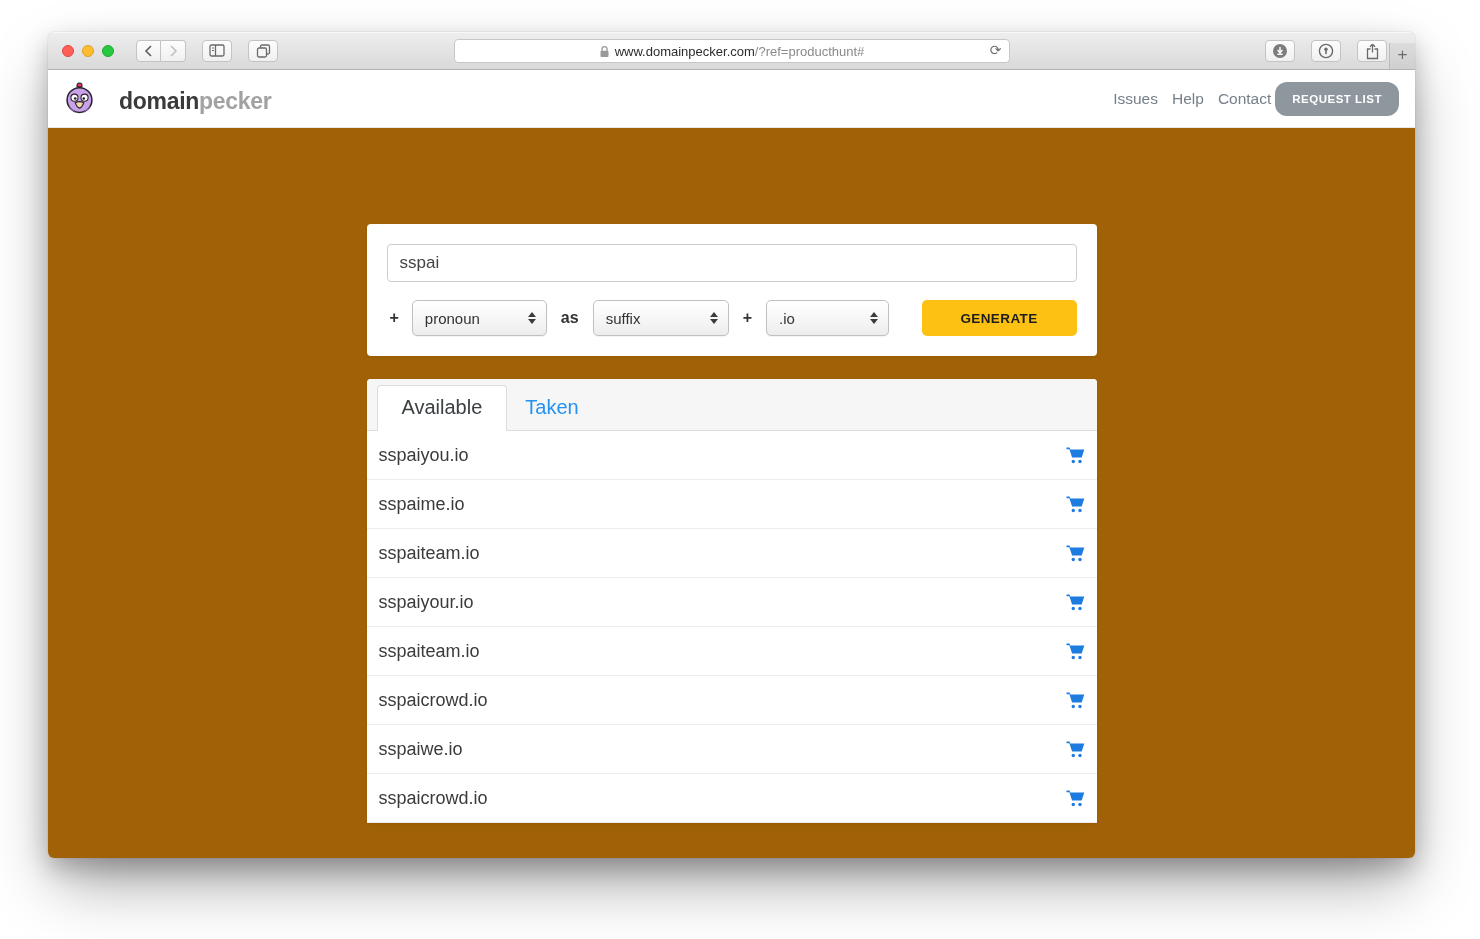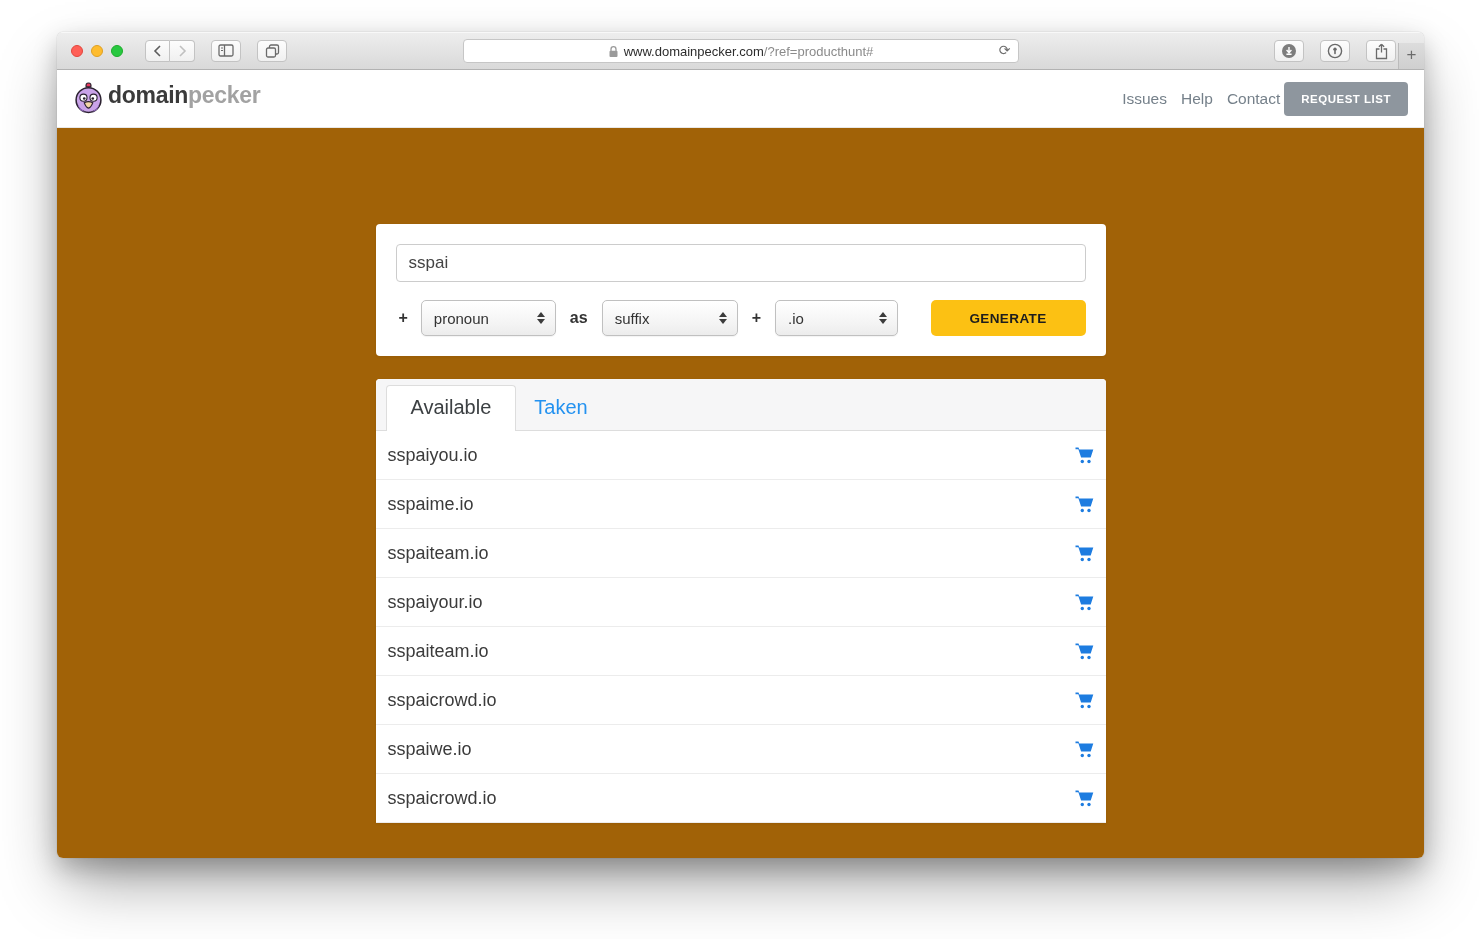--- a/index.html
+++ b/index.html
@@ -7,21 +7,21 @@
   body {
     background: #ffffff;
     font-family: "Liberation Sans", sans-serif;
     position: relative;
     overflow: hidden;
   }
 
   
   .window {
     position: absolute;
-    left: 57px; top: 32px;
+    left: 48px; top: 32px;
     width: 1367px; height: 826px;
     border-radius: 6px;
     background: #fff;
     box-shadow: 0 30px 60px -8px rgba(0,0,0,.38), 0 10px 24px rgba(0,0,0,.22), 0 0 1px rgba(0,0,0,.35);
     overflow: hidden;
     display: flex;
     flex-direction: column;
   }
 
   
@@ -93,35 +93,35 @@
 
   
   .site-header {
     flex: 0 0 58px;
     background: #fff;
     border-bottom: 1px solid #e8e8e8;
     display: flex;
     align-items: center;
     padding: 0 16px;
   }
-  .logo { display: flex; align-items: flex-start; gap: 4px; }
+  .logo { display: flex; align-items: flex-end; gap: 24px; }
   .logo-text { font-size: 23px; font-weight: bold; letter-spacing: -.3px; }
   .logo-text .lt-bold { color: #3a3a3a; }
   .logo-text .lt-light { color: #a2a2a2; }
 
   .site-nav { margin-left: auto; display: flex; align-items: center; gap: 14px; }
   .nav-link { color: #75808a; font-size: 15.5px; cursor: pointer; }
   .request-btn {
     background: #8e969e;
     color: #fff;
     font-size: 11.5px;
     font-weight: bold;
     letter-spacing: .5px;
     border: none;
-    border-radius: 4px;
+    border-radius: 12px;
     padding: 11px 17px;
     margin-left: 4px;
     cursor: pointer;
   }
 
   
   .content {
     flex: 1;
     background: #a16207;
     overflow: hidden;

